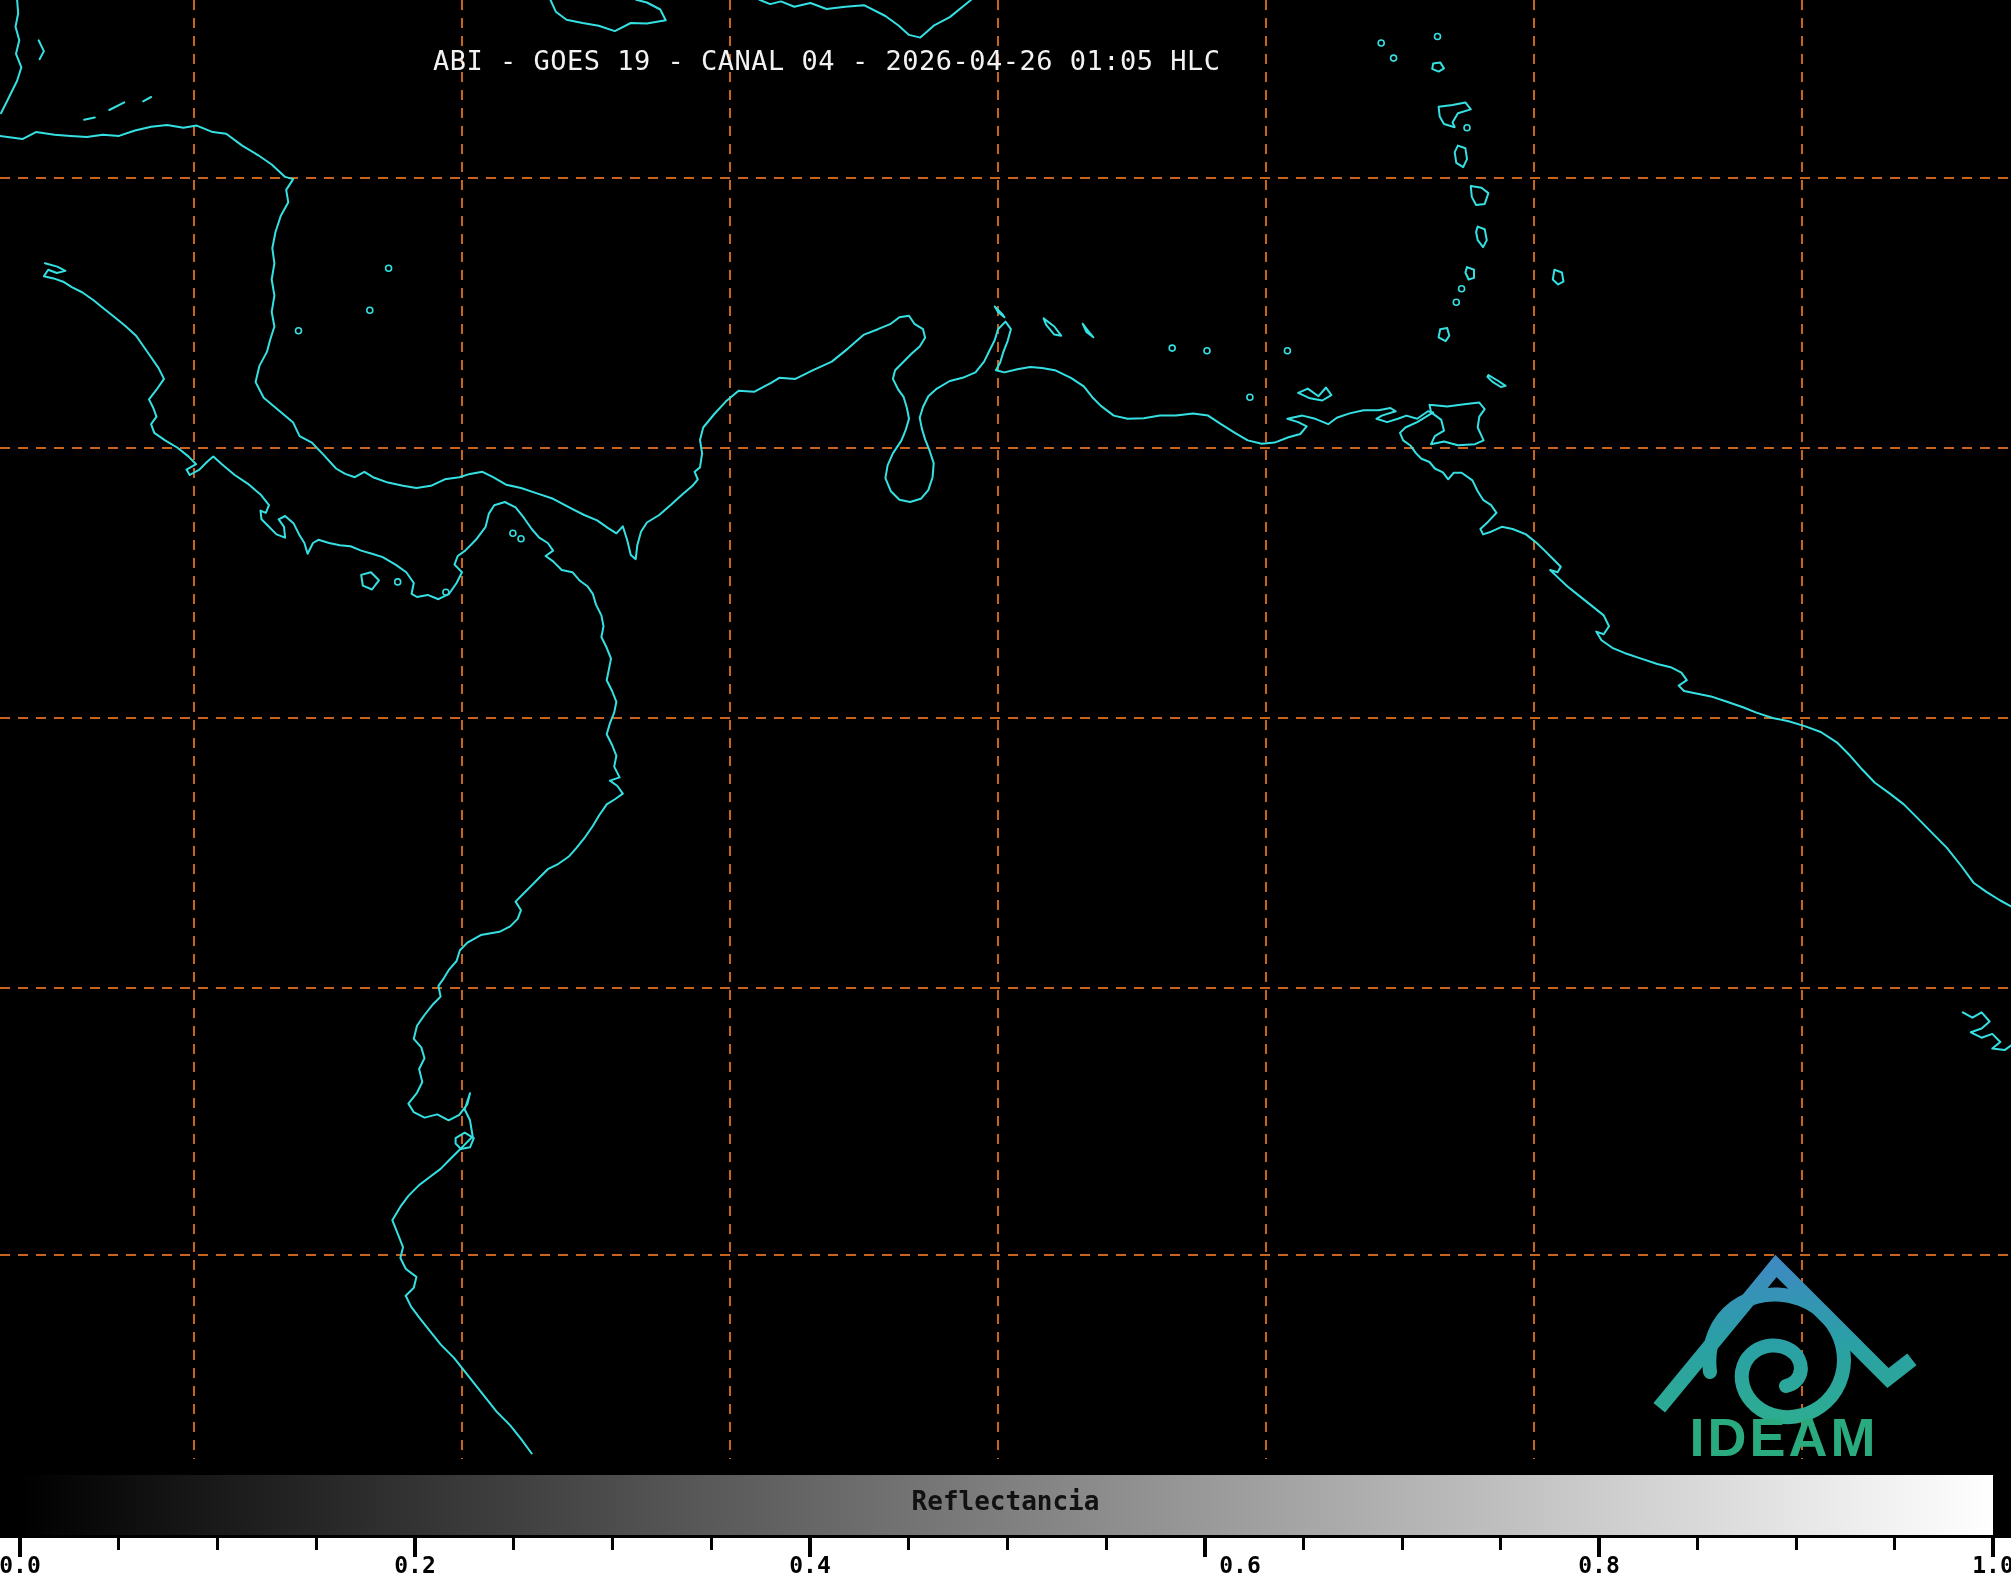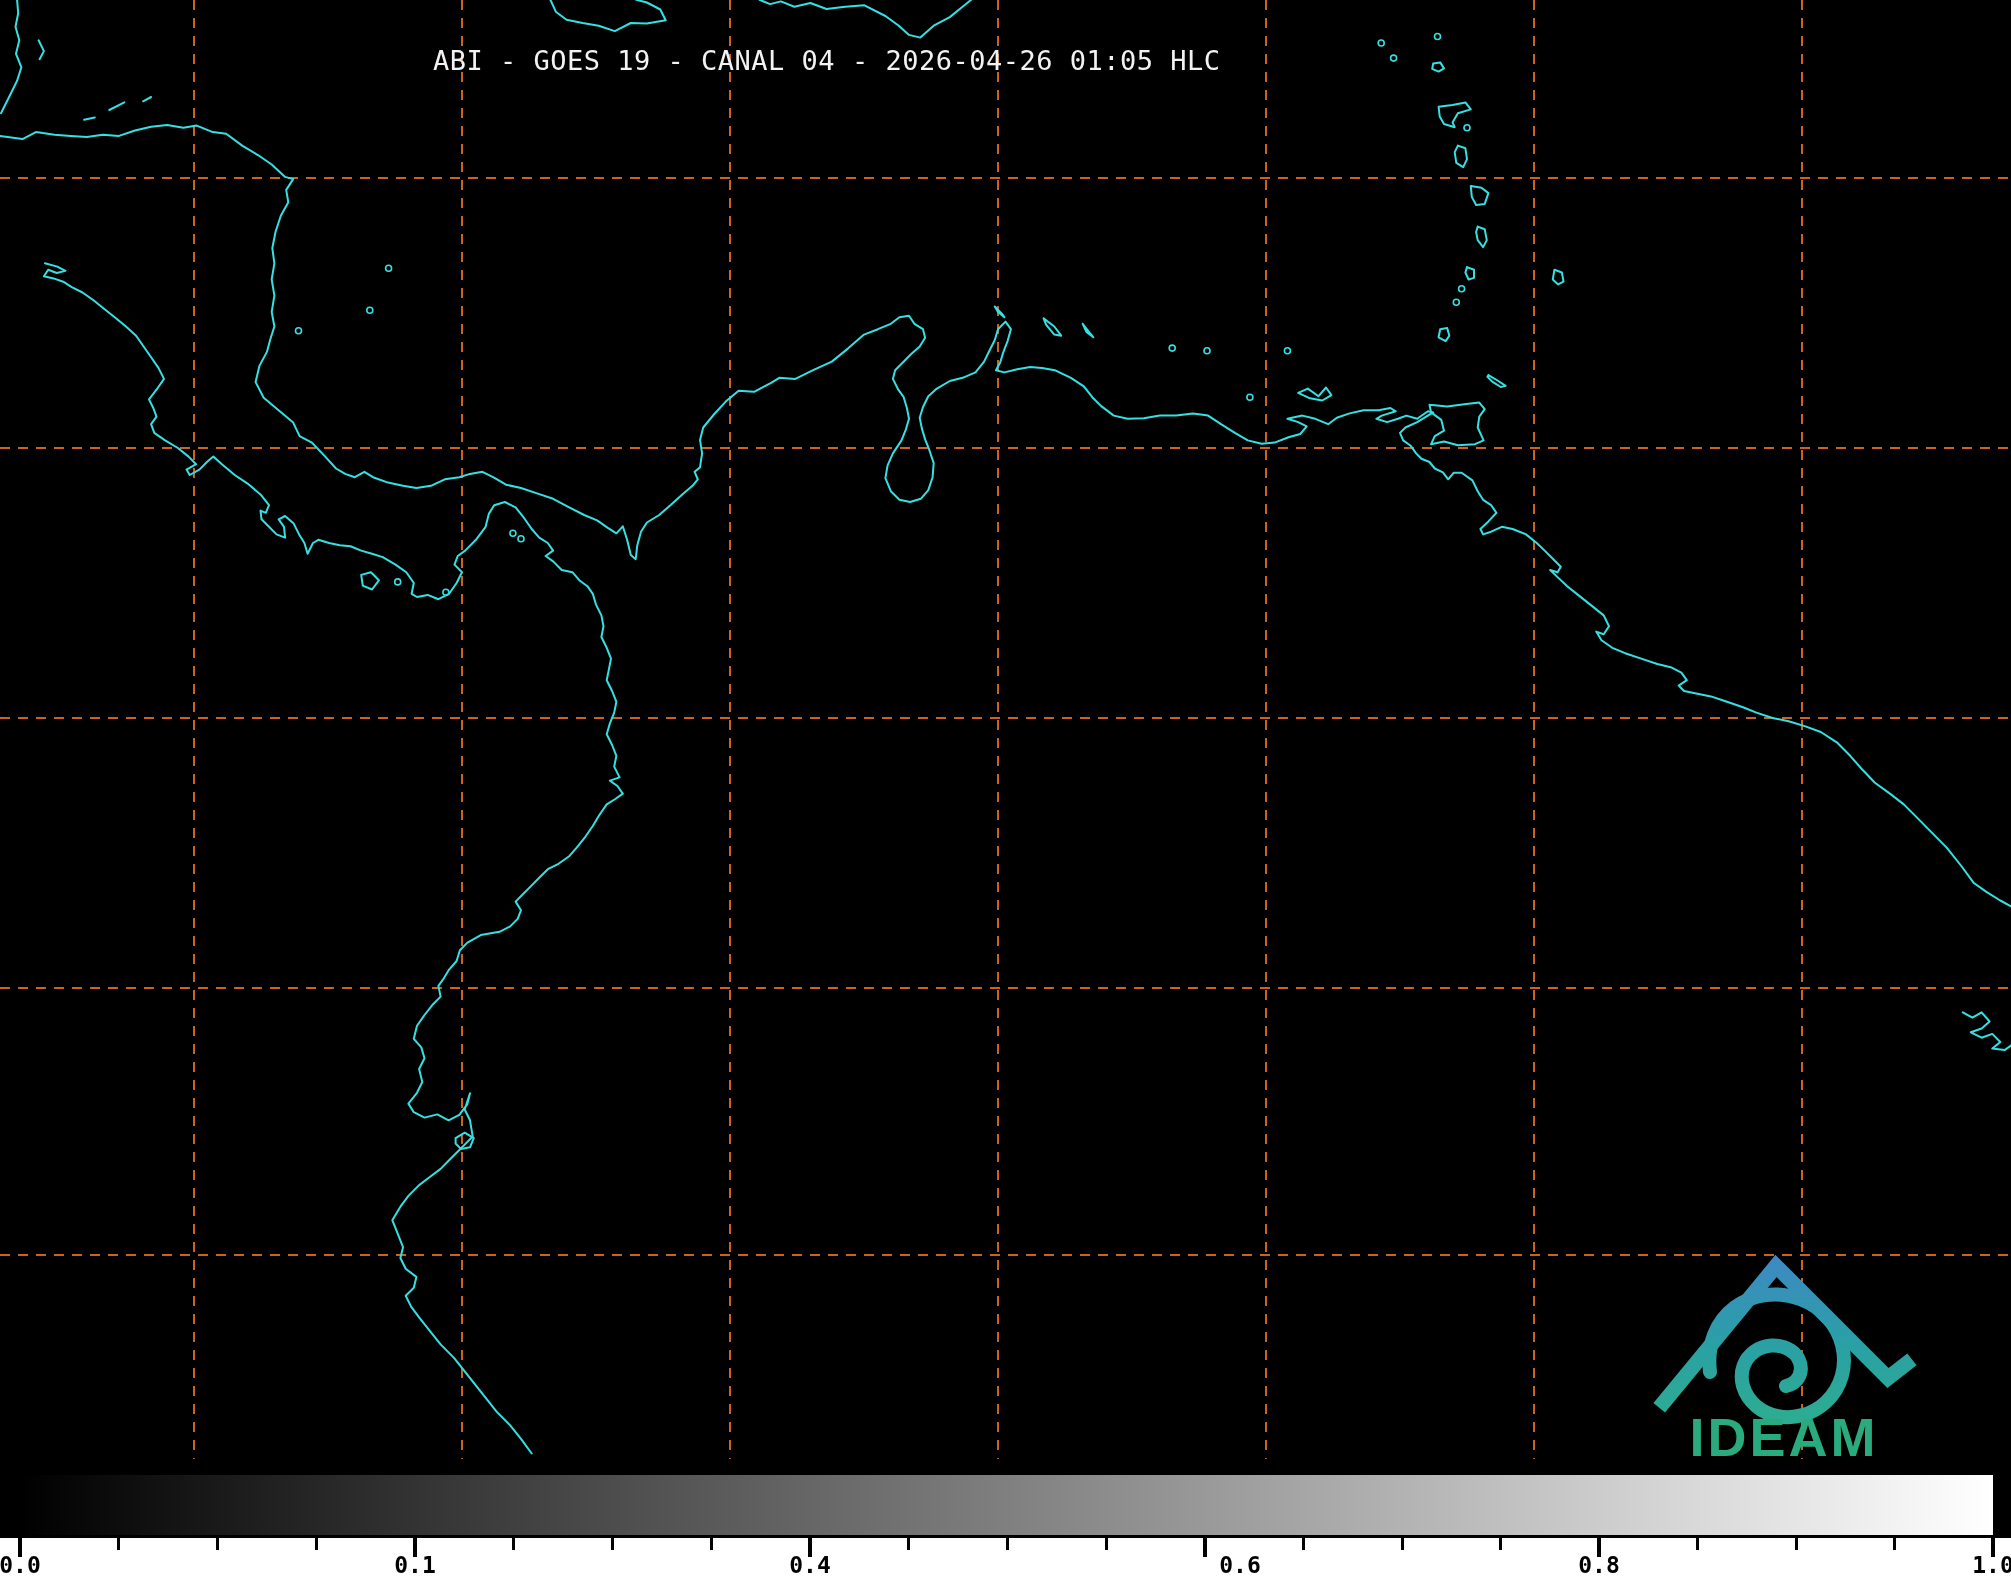--- a/index.html
+++ b/index.html
@@ -98,29 +98,30 @@
       </linearGradient>
     </defs>
     <path d="M 16 158 L 128 22 L 240 134 L 258 120" fill="none" stroke="url(#lg)" stroke-width="15" stroke-linecap="square"></path>
     <path d="M 62 128 C 55 70 105 38 152 55 C 198 72 210 128 178 158 C 150 184 105 175 95 142 C 87 112 118 92 142 106 C 158 116 156 138 138 142" fill="none" stroke="url(#lg)" stroke-width="14" stroke-linecap="round"></path>
     <text x="136" y="212" text-anchor="middle" font-family="Liberation Sans, sans-serif" font-size="54" font-weight="bold" letter-spacing="3" fill="#2aab7f">IDEAM</text>
   </svg>
 
   <div id="colorbar-frame">
     <div id="colorbar-gradient" style="background: linear-gradient(to right, rgb(0, 0, 0), rgb(255, 255, 255));"></div>
   </div>
+  <div id="colorbar-label" style="color: rgb(17, 17, 17);">Reflectancia</div>
 
   <div id="axis-band">
       <div class="tick-major" style="left: 18px;"></div>
       <div class="tick-label" style="left: 20px;">0.0</div>
       <div class="tick-minor" style="left: 117.25px;"></div>
       <div class="tick-minor" style="left: 216px;"></div>
       <div class="tick-minor" style="left: 314.75px;"></div>
       <div class="tick-major" style="left: 413px;"></div>
-      <div class="tick-label" style="left: 415px;">0.1</div>
+      <div class="tick-label" style="left: 415px;">0.2</div>
       <div class="tick-minor" style="left: 512.25px;"></div>
       <div class="tick-minor" style="left: 611px;"></div>
       <div class="tick-minor" style="left: 709.75px;"></div>
       <div class="tick-major" style="left: 808px;"></div>
       <div class="tick-label" style="left: 810px;">0.4</div>
       <div class="tick-minor" style="left: 907.25px;"></div>
       <div class="tick-minor" style="left: 1006px;"></div>
       <div class="tick-minor" style="left: 1104.75px;"></div>
       <div class="tick-major" style="left: 1203px;"></div>
       <div class="tick-label" style="left: 1240px;">0.6</div>

